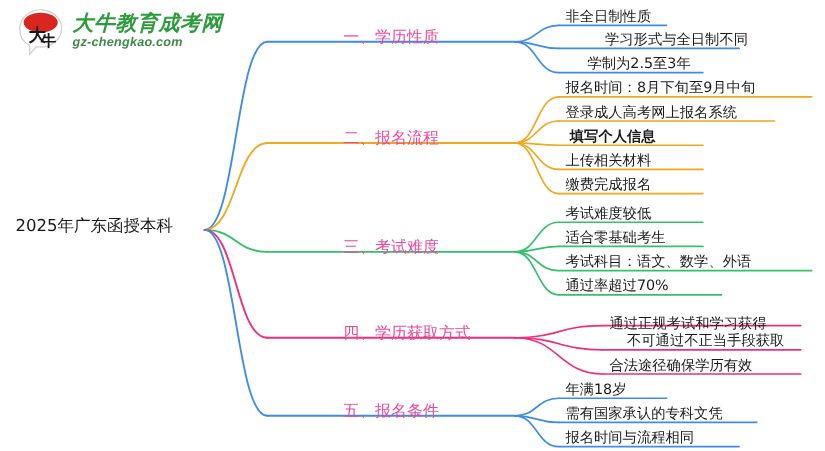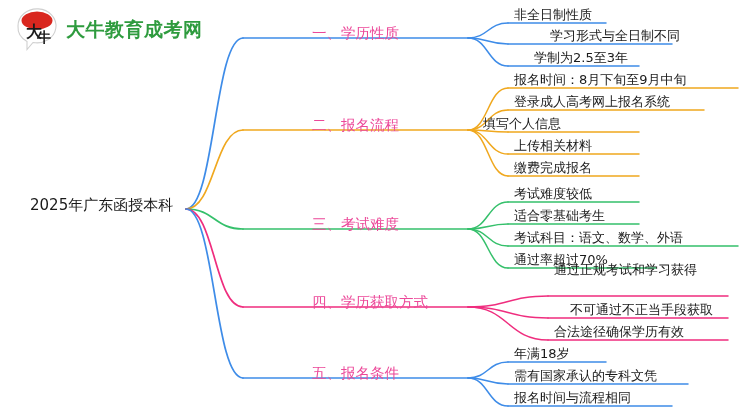--- a/index.html
+++ b/index.html
@@ -9,36 +9,35 @@
     font-family:"Liberation Sans","DejaVu Sans",sans-serif;
     overflow:hidden;
     position:relative;
   }
   #canvas{position:absolute;inset:0;width:750px;height:410px;}
   svg.links{position:absolute;left:0;top:0;width:750px;height:410px;pointer-events:none;}
 
   
   .logo{position:absolute;left:14px;top:6px;display:flex;align-items:center;gap:6px;}
   .logo-mark{position:relative;width:46px;height:46px;flex:none;}
-  .logo-text-wrap{display:flex;flex-direction:column;line-height:1;}
+  .logo-text-wrap{display:flex;flex-direction:column;line-height:1;font-style:italic;}
   .logo-title{
     font-size:19px;font-weight:bold;color:#2e9b3e;letter-spacing:0.5px;
     font-family:"DejaVu Sans","Liberation Sans",sans-serif;
   }
   .logo-sub{
     font-size:11.5px;font-weight:bold;color:#3f8a4a;margin-top:3px;letter-spacing:0.2px;
     font-family:"Liberation Sans",sans-serif;
   }
 
   
   .root-node{
     position:absolute;left:14px;top:196px;
     font-size:15px;color:#1a1a1a;white-space:nowrap;
     font-family:"DejaVu Sans","Liberation Sans",sans-serif;
-    margin-left:16px;
   }
 
   
   .branch-label{
     position:absolute;white-space:nowrap;
     font-size:14.5px;color:#ec4899;
     font-family:"DejaVu Sans","Liberation Sans",sans-serif;
     padding-bottom:2px;
   }
 
@@ -108,43 +107,44 @@
     <div class="logo-mark">
       <svg viewBox="0 0 46 46" width="46" height="46">
         <path d="M4,20 a19,17 0 1,1 15,16.5 L13,43.5 L13,35.5 A19,17 0 0,1 4,20 Z" fill="#ffffff" stroke="#cfcfcf" stroke-width="1.1"></path>
         <path d="M23,5.5 a15.5,9 0 0,1 15.5,9 a15.5,9 0 0,1 -31,0 a15.5,9 0 0,1 15.5,-9 Z" fill="#d9271f"></path>
         <text x="20" y="31" font-size="16" font-weight="bold" font-family="DejaVu Sans, sans-serif" fill="#1a1a1a" text-anchor="middle">大</text>
         <text x="30" y="36" font-size="14" font-weight="bold" font-family="DejaVu Sans, sans-serif" fill="#1a1a1a" text-anchor="middle">牛</text>
       </svg>
     </div>
     <div class="logo-text-wrap">
       <div class="logo-title">大牛教育成考网</div>
+      <div class="logo-sub">gz-chengkao.com</div>
     </div>
   </div>
 
   <div class="root-node">2025年广东函授本科</div>
 
   <div id="nodes">
       <div class="branch-label" style="left: 312px; top: 24px;">一、学历性质</div>
       <div class="leaf-label" style="left: 514px; top: 6px;">非全日制性质</div>
       <div class="leaf-label" style="left: 514px; top: 27px; margin-left: 36px;">学习形式与全日制不同</div>
       <div class="leaf-label" style="left: 514px; top: 49px; margin-left: 20px;">学制为2.5至3年</div>
       <div class="branch-label" style="left: 312px; top: 116px;">二、报名流程</div>
       <div class="leaf-label" style="left: 514px; top: 71px;">报名时间：8月下旬至9月中旬</div>
       <div class="leaf-label" style="left: 514px; top: 93px;">登录成人高考网上报名系统</div>
-      <div class="leaf-label" style="left: 483px; top: 115px;">填写个人信息</div>
+      <div class="leaf-label" style="left: 518px; top: 115px; font-weight: bold;">填写个人信息</div>
       <div class="leaf-label" style="left: 514px; top: 137px;">上传相关材料</div>
       <div class="leaf-label" style="left: 514px; top: 159px;">缴费完成报名</div>
       <div class="branch-label" style="left: 312px; top: 215px;">三、考试难度</div>
       <div class="leaf-label" style="left: 514px; top: 185px; text-align: right;">考试难度较低</div>
       <div class="leaf-label" style="left: 514px; top: 207px;">适合零基础考生</div>
       <div class="leaf-label" style="left: 514px; top: 229px;">考试科目：语文、数学、外语</div>
       <div class="leaf-label" style="left: 514px; top: 251px;">通过率超过70%</div>
       <div class="branch-label" style="left: 312px; top: 293px;">四、学历获取方式</div>
-      <div class="leaf-label" style="left: 554px; top: 261px;">通过正规考试和学习获得</div>
+      <div class="leaf-label" style="left: 554px; top: 285px;">通过正规考试和学习获得</div>
       <div class="leaf-label" style="left: 554px; top: 301px; margin-left: 16px;">不可通过不正当手段获取</div>
       <div class="leaf-label" style="left: 554px; top: 323px;">合法途径确保学历有效</div>
       <div class="branch-label" style="left: 312px; top: 364px;">五、报名条件</div>
       <div class="leaf-label" style="left: 514px; top: 345px;">年满18岁</div>
       <div class="leaf-label" style="left: 514px; top: 367px;">需有国家承认的专科文凭</div>
       <div class="leaf-label" style="left: 514px; top: 389px;">报名时间与流程相同</div>
     </div>
 
 </div>
 

